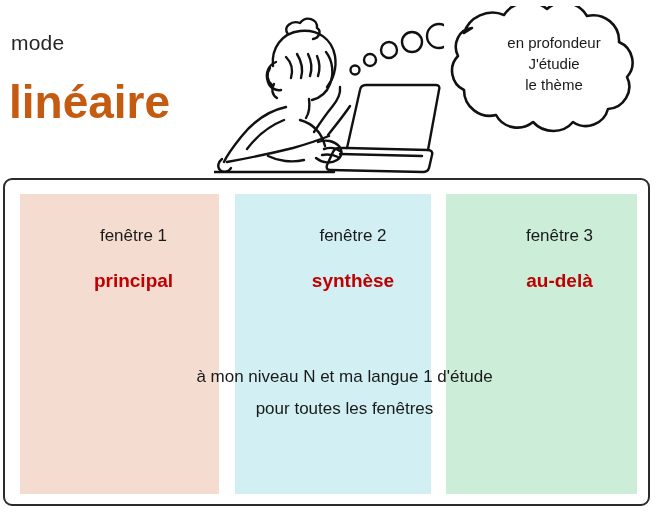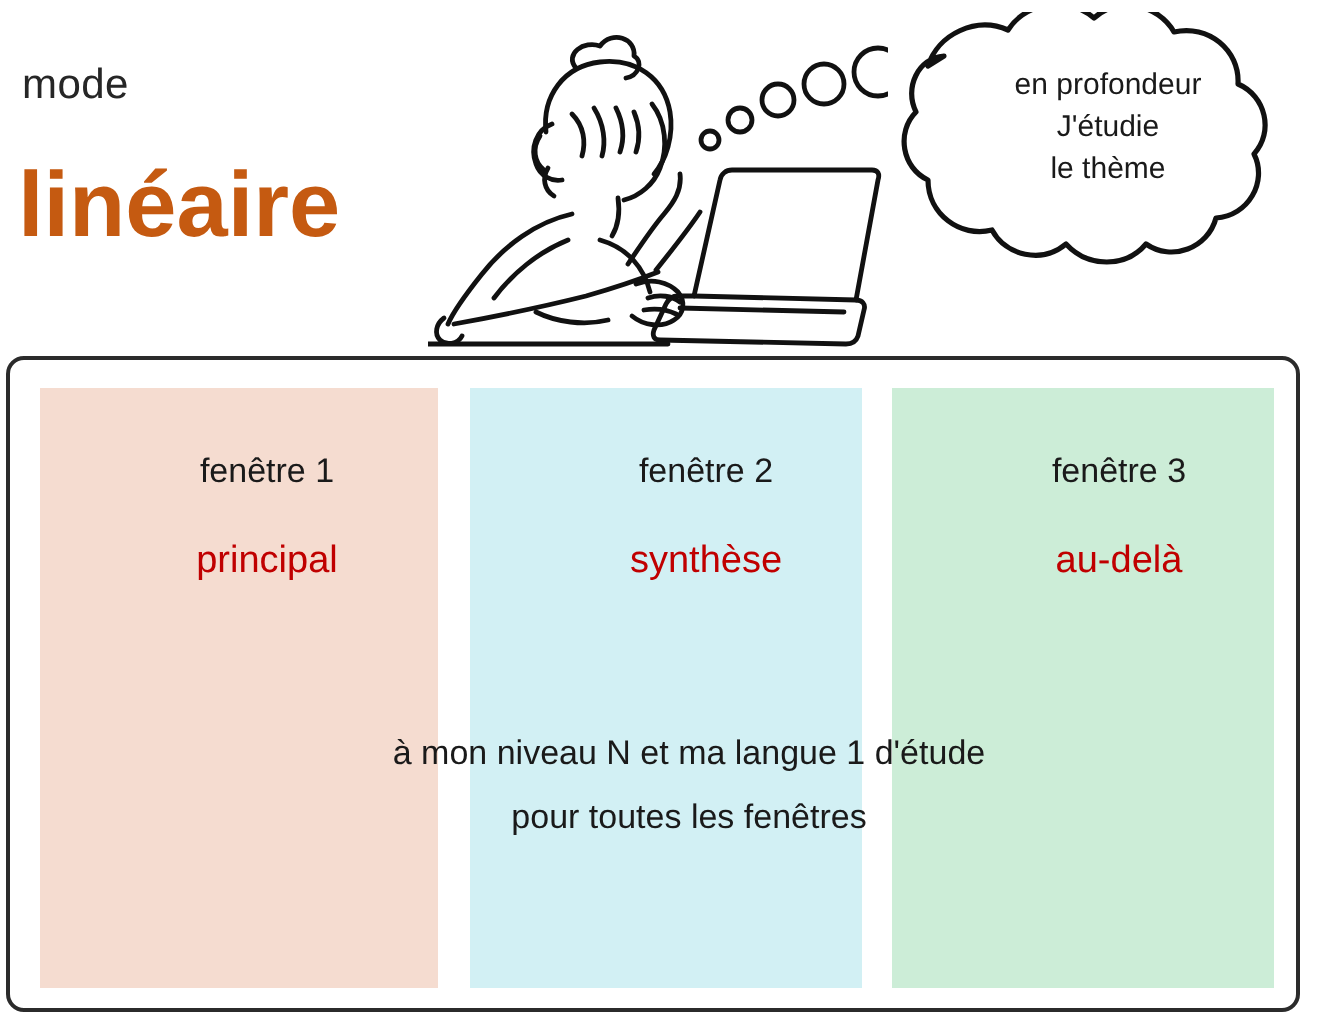--- a/index.html
+++ b/index.html
@@ -104,21 +104,21 @@
     font-size: 17px;
     line-height: 20px;
     text-align: center;
     color: #1a1a1a;
   }
   .window-keyword {
     position: absolute;
     top: 269px;
     font-size: 19px;
     line-height: 23px;
-    font-weight: normal;
+    font-weight: bold;
     text-align: center;
     color: #C00000;
   }
   .col1-x { left: 20px;  width: 227px; }
   .col2-x { left: 235px; width: 236px; }
   .col3-x { left: 446px; width: 227px; }
 
   
   #caption {
     position: absolute;

